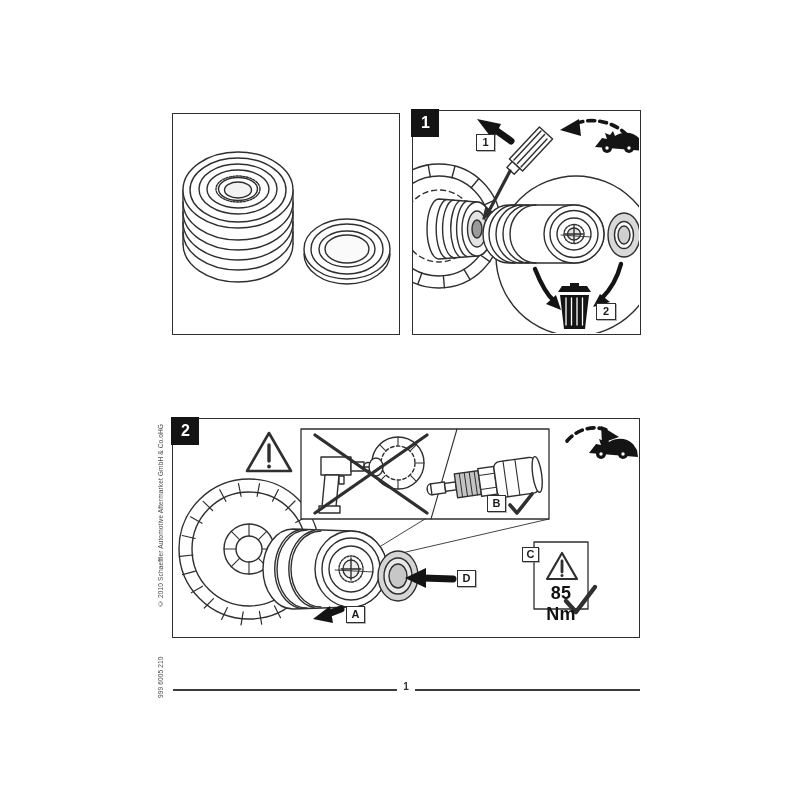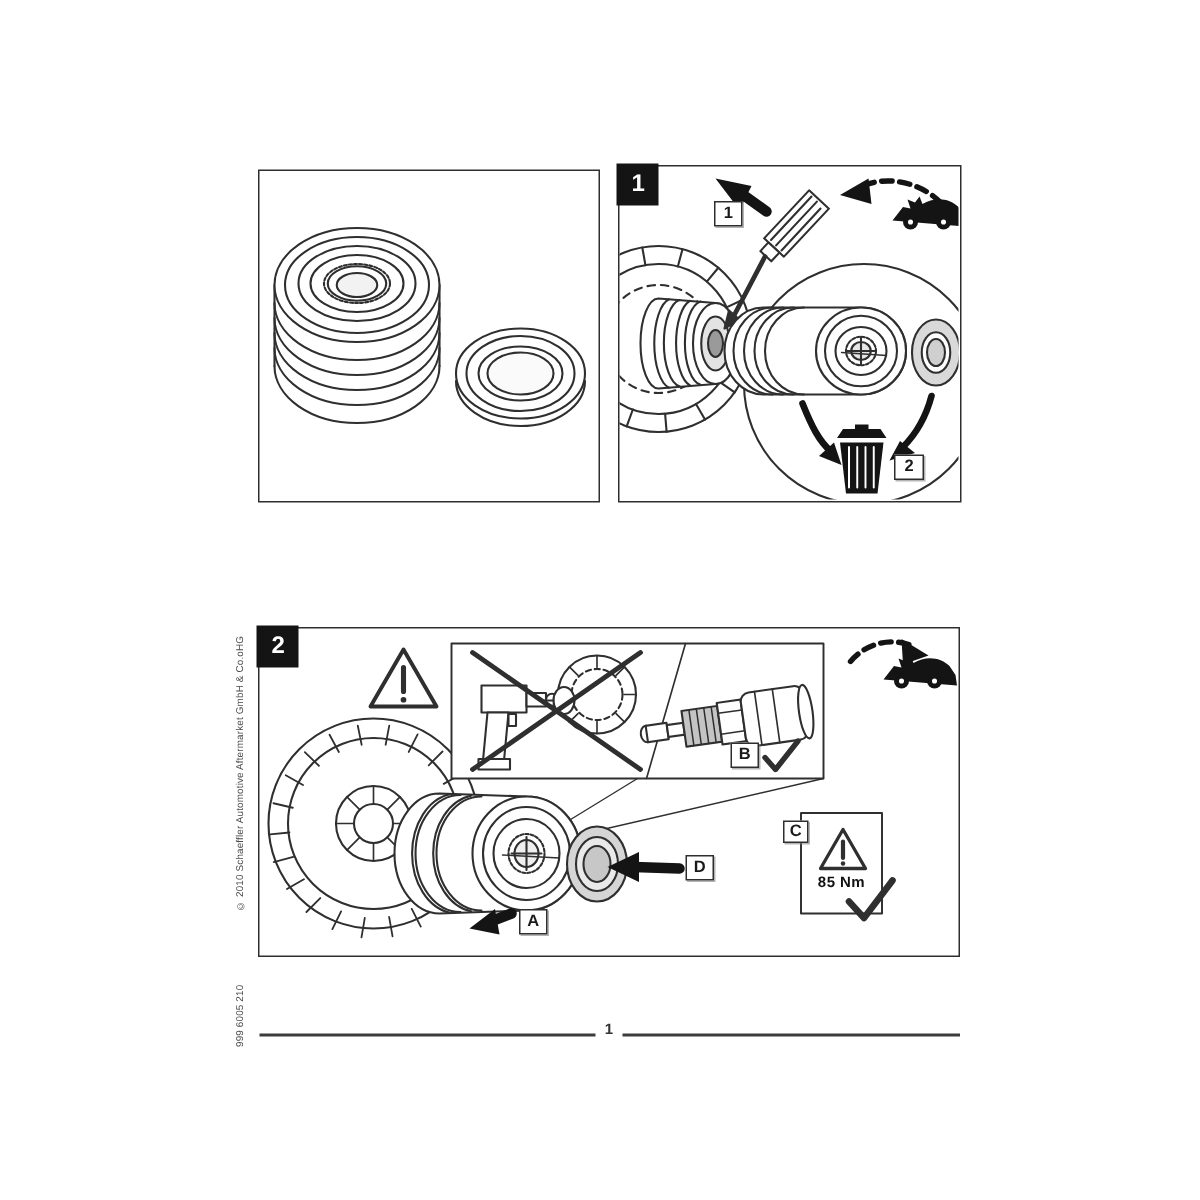--- a/index.html
+++ b/index.html
@@ -17,21 +17,21 @@
     background:#141414; color:#fff; font-weight:bold; font-size:16px;
     display:flex; align-items:center; justify-content:center; z-index:5;
   }
   .callout {
     position:absolute; background:#fff; border:1.3px solid #2e2e2e;
     color:#1a1a1a; font-weight:bold; font-size:11px; line-height:1;
     display:flex; align-items:center; justify-content:center;
     box-shadow:1px 1px 0 rgba(120,120,120,0.55); z-index:6; box-sizing:border-box;
   }
   .torque {
-    position:absolute; font-weight:bold; font-size:10px; color:#111;
+    position:absolute; font-weight:bold; font-size:18px; color:#111;
     text-align:center; z-index:6; letter-spacing:0.3px;
   }
   .vtext {
     position:absolute; writing-mode:vertical-rl; transform:rotate(180deg);
     font-size:6.6px; color:#4a4a4a; white-space:nowrap; letter-spacing:0.1px;
   }
   .footer-line { position:absolute; top:689px; height:1.8px; background:#3c3c3c; }
   .footer-page {
     position:absolute; top:681px; left:397px; width:18px; text-align:center;
     font-size:10px; font-weight:bold; color:#333;

